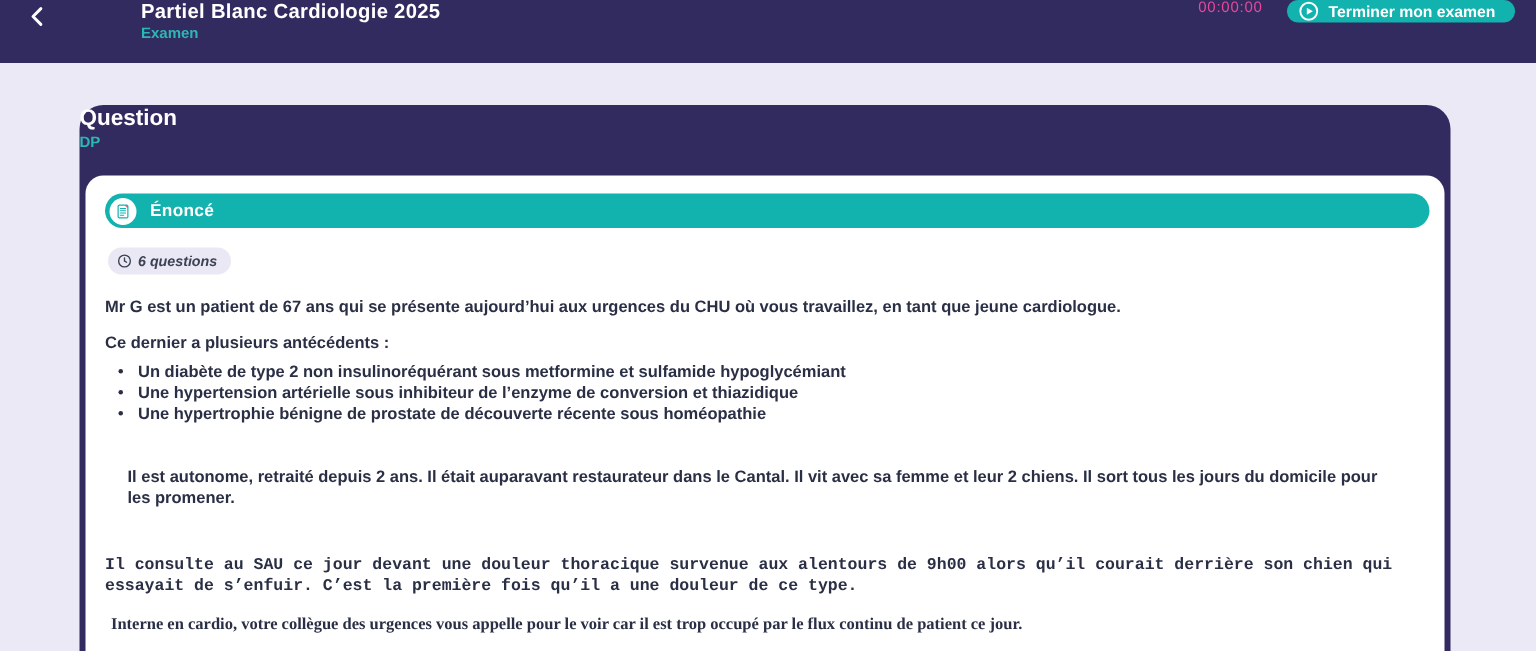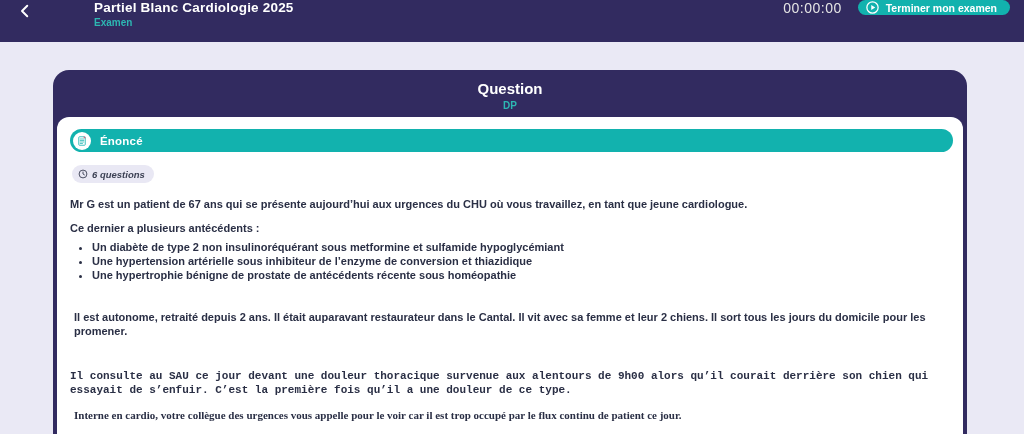--- a/index.html
+++ b/index.html
@@ -22,21 +22,21 @@
   .back-btn {
     width: 22px; height: 22px;
     display: flex; align-items: center; justify-content: center;
     cursor: pointer;
     flex: 0 0 auto;
   }
   .title-block { margin-left: 58px; }
   .topbar-title { color: #ffffff; font-size: 13.5px; font-weight: 600; letter-spacing: .2px; }
   .topbar-sub { color: #2db7b2; font-size: 10px; font-weight: 600; margin-top: 2px; }
   .topbar-spacer { flex: 1; }
-  .timer { color: #e5e5e5; font-size: 14px; letter-spacing: .5px; margin-right: 16px; }
+  .timer { color: #ec4899; font-size: 10px; letter-spacing: .5px; margin-right: 16px; }
   .finish-btn {
     background: #12b2ae;
     border: none;
     color: #ffffff;
     height: 15px;
     border-radius: 12px;
     display: flex; align-items: center; gap: 6px;
     padding: 0 13px 0 7px;
     font-size: 10.5px;
     font-weight: 700;
@@ -45,21 +45,21 @@
   }
 
   
   .exam-card {
     position: absolute;
     left: 53px; top: 70px;
     width: 914px; height: 364px;
     background: #322b60;
     border-radius: 16px 16px 0 0;
   }
-  .card-head { height: 41px; text-align: center; padding-top: 10px; }
+  .card-head { height: 41px; }
   .card-title { color: #ffffff; font-size: 15px; font-weight: 700; }
   .card-type { color: #2db7b2; font-size: 10px; font-weight: 700; margin-top: 3px; }
 
   .card-body {
     position: absolute;
     left: 4px; right: 4px; top: 47px; bottom: 0;
     background: #ffffff;
     border-radius: 12px 12px 0 0;
     padding: 12px 10px 16px 13px;
   }
@@ -104,21 +104,21 @@
     color: #2a2f45;
     font-size: 11px;
     font-weight: 700;
     line-height: 14px;
     padding-right: 6px;
   }
   .content p.p-intro   { margin: 0 0 10px; }
   .content p.p-ante    { margin: 0 0 5px; }
   .content ul          { margin: 0 0 28px; padding-left: 22px; list-style: disc; }
   .content ul li       { line-height: 14px; }
-  .content p.p-auto    { margin: 0 4px 31px; }
+  .content p.p-auto    { margin: 0 15px 31px; }
   .content p.p-consult { margin: 0 0 11px; font-family: Liberation Mono, monospace; }
   .content p.p-concl   { margin: 4px; font-family: Liberation Serif, serif; }
 </style>
 </head>
 <body>
 
 <div class="topbar">
   <div class="back-btn">
     <span style="display:flex;">
       <svg width="18" height="18" viewBox="0 0 24 24">
@@ -174,21 +174,21 @@
       <span>6 questions</span>
     </div>
 
     
     <div class="content">
       <p class="p-intro">Mr G est un patient de 67 ans qui se présente aujourd’hui aux urgences du CHU où vous travaillez, en tant que jeune cardiologue.</p>
       <p class="p-ante">Ce dernier a plusieurs antécédents :</p>
       <ul>
         <li>Un diabète de type 2 non insulinoréquérant sous metformine et sulfamide hypoglycémiant</li>
         <li>Une hypertension artérielle sous inhibiteur de l’enzyme de conversion et thiazidique</li>
-        <li>Une hypertrophie bénigne de prostate de antécédents récente sous homéopathie</li>
+        <li>Une hypertrophie bénigne de prostate de découverte récente sous homéopathie</li>
       </ul>
       <p class="p-auto">Il est autonome, retraité depuis 2 ans. Il était auparavant restaurateur dans le Cantal. Il vit avec sa femme et leur 2 chiens. Il sort tous les jours du domicile pour les promener.</p>
       <p class="p-consult">Il consulte au SAU ce jour devant une douleur thoracique survenue aux alentours de 9h00 alors qu’il courait derrière son chien qui essayait de s’enfuir. C’est la première fois qu’il a une douleur de ce type.</p>
       <p class="p-concl">Interne en cardio, votre collègue des urgences vous appelle pour le voir car il est trop occupé par le flux continu de patient ce jour.</p>
     </div>
 
   </div>
 </div>
 
 </body></html>

